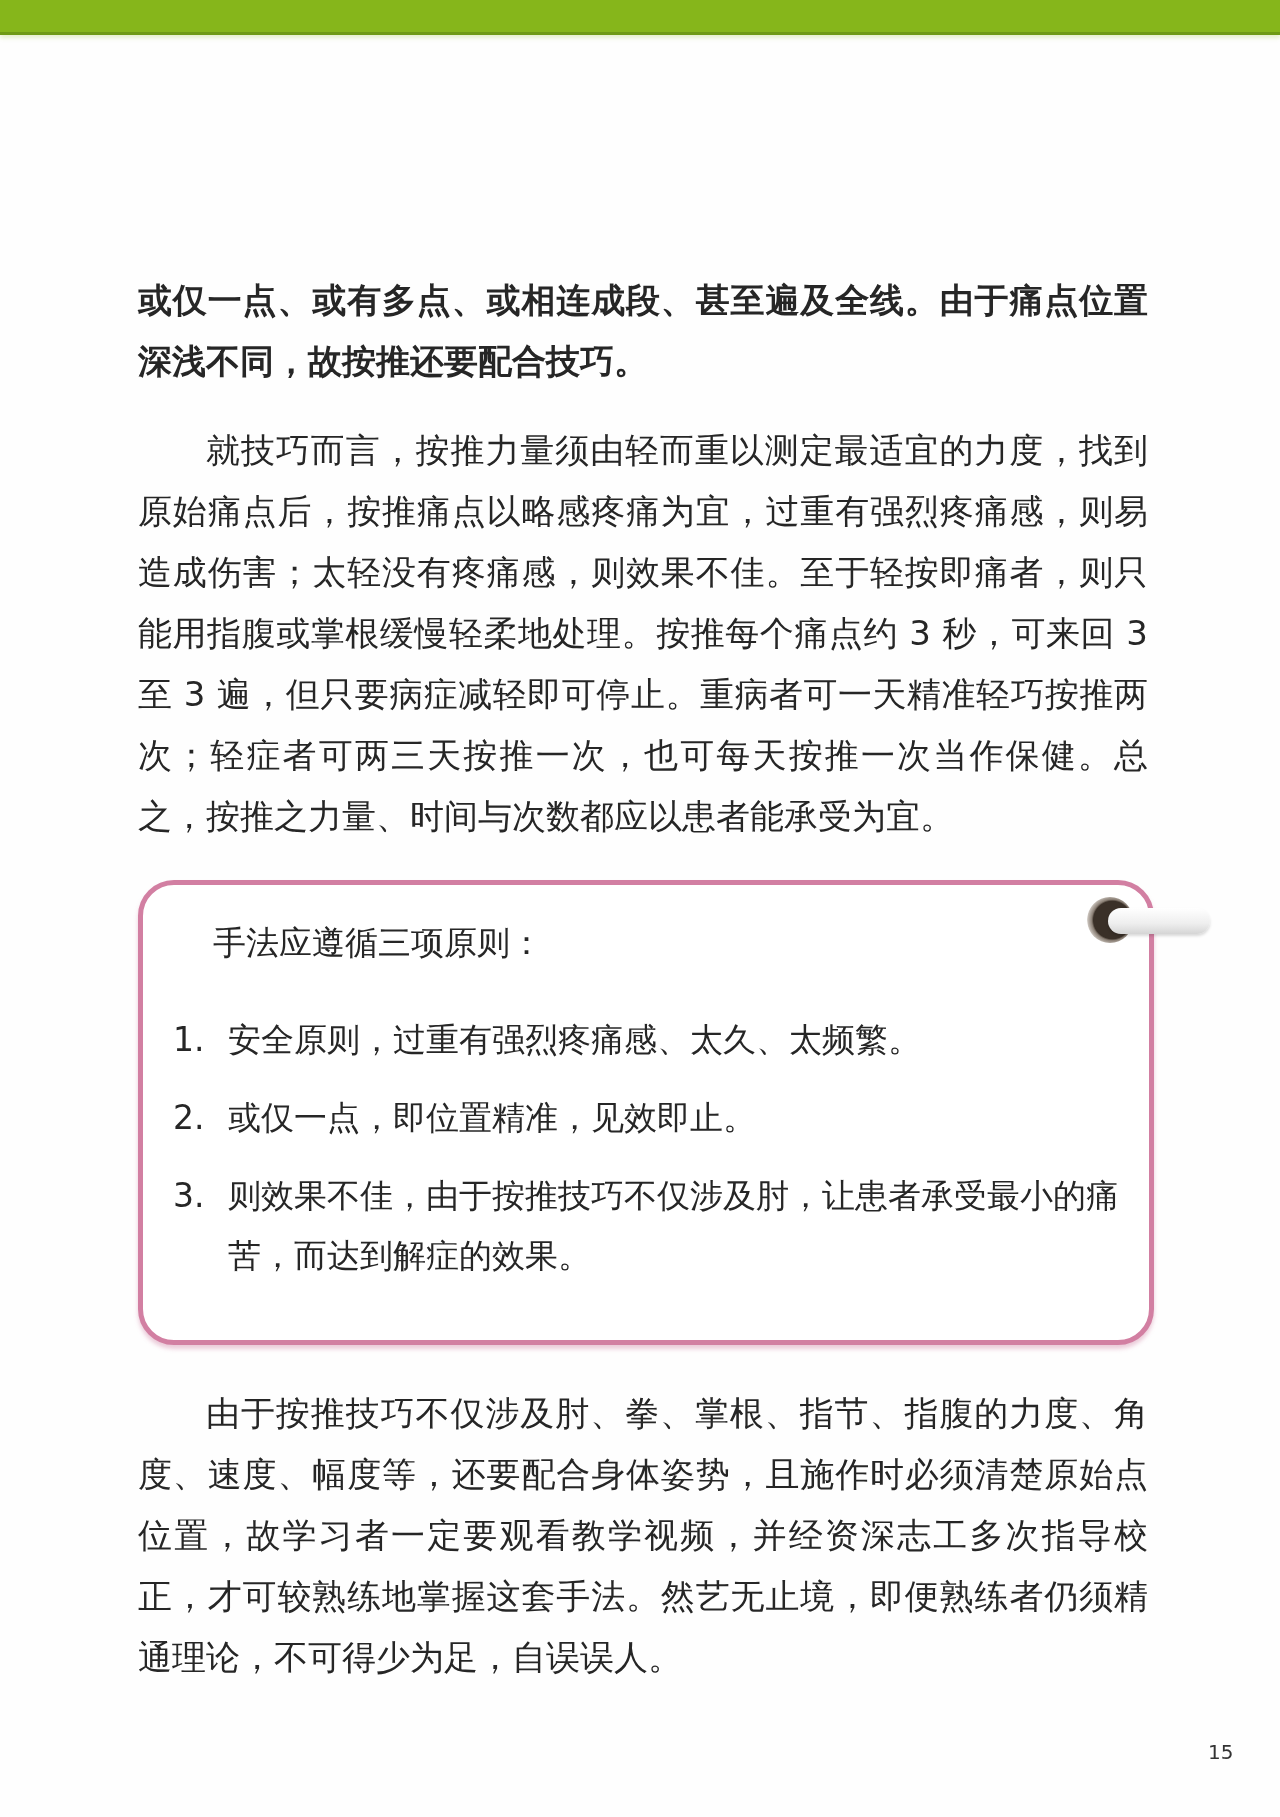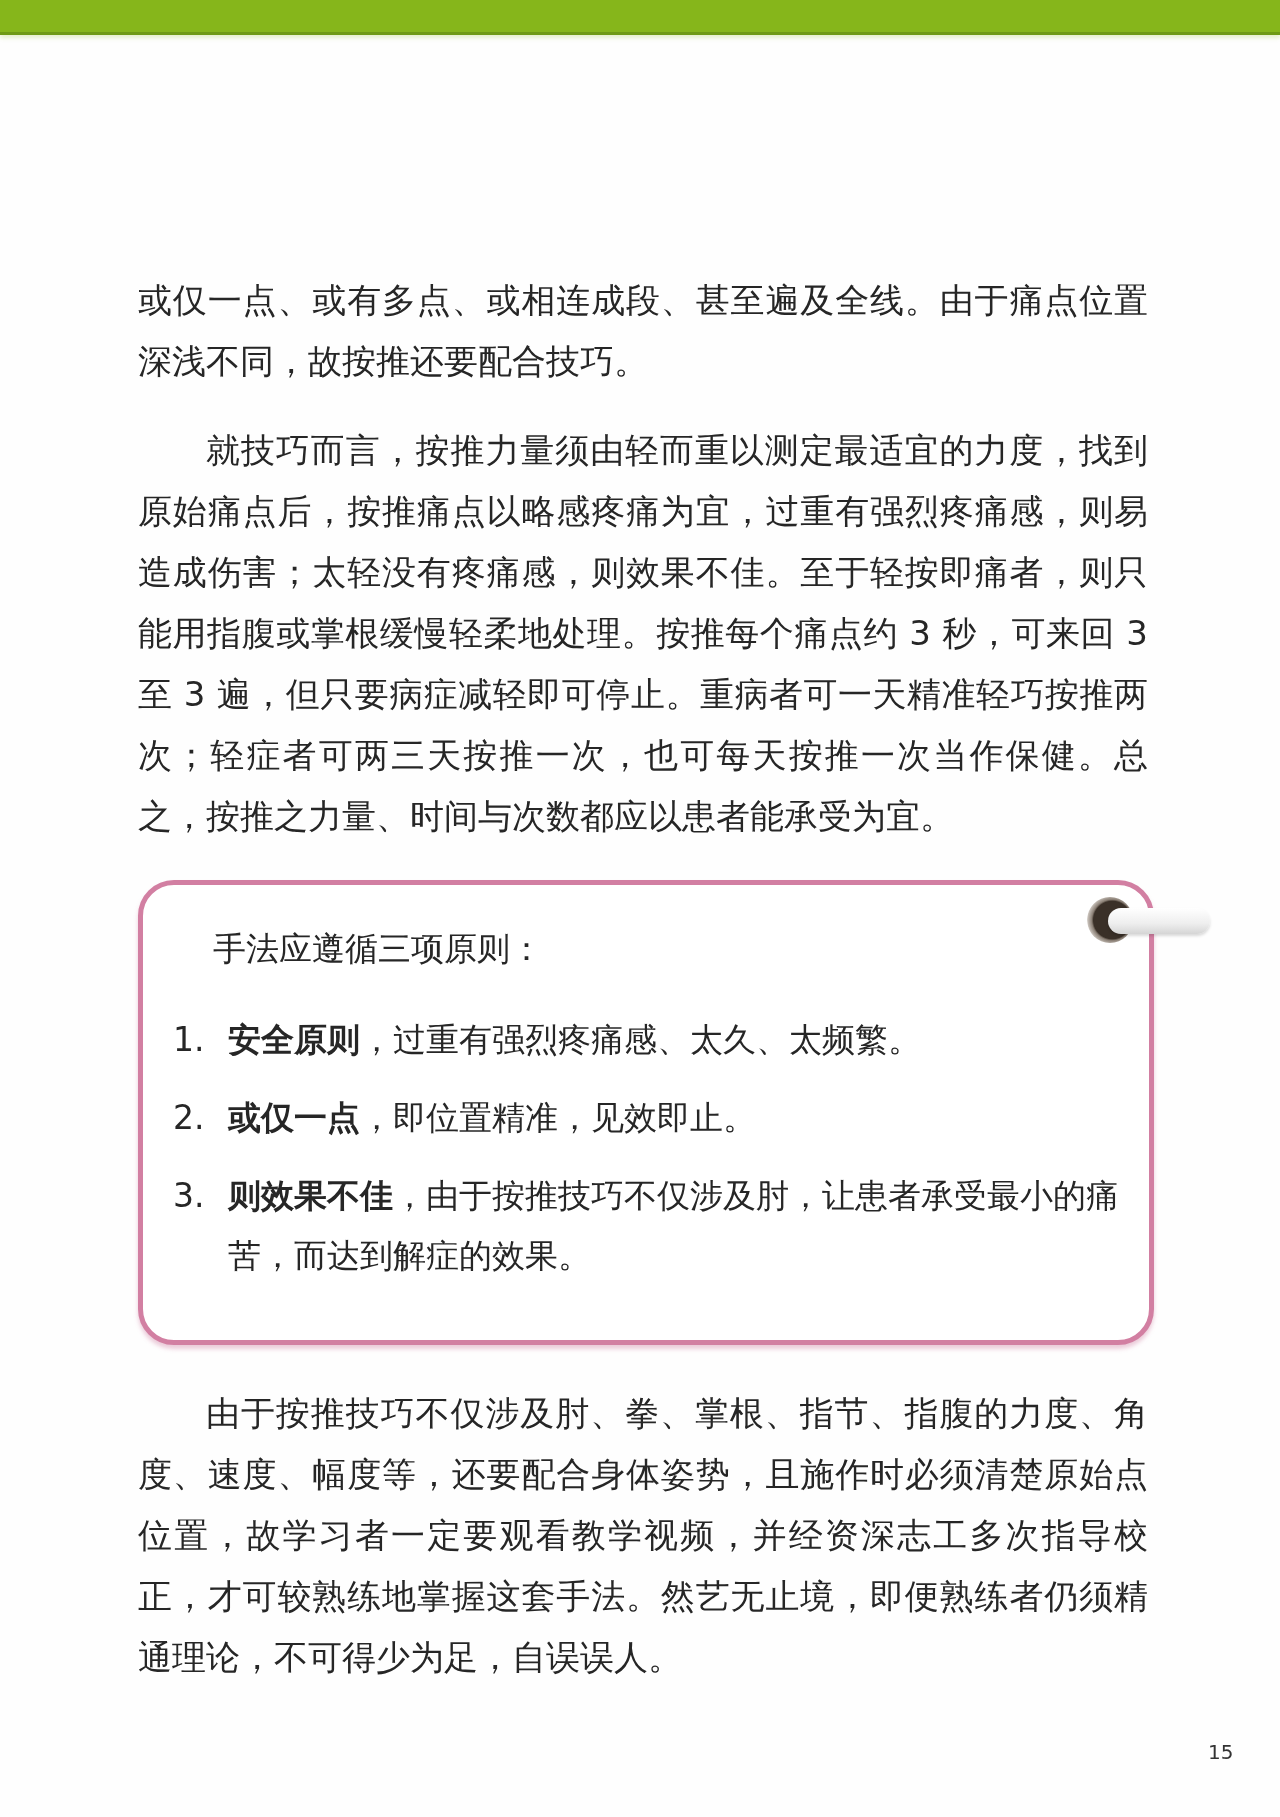--- a/index.html
+++ b/index.html
@@ -15,44 +15,44 @@
     border-bottom: 3px solid #6f9a16;
     box-shadow: 0 3px 4px rgba(160,200,60,0.25);
   }
   .para {
     position: absolute; left: 138px; width: 1010px;
     font-size: 34px; line-height: 61px; letter-spacing: 0px;
     text-align: justify;
     margin: 0;
   }
   .para.indent { text-indent: 68px; }
-  #p1 { top: 270px; }
+  #p1 { top: 270px; font-weight: bold; }
   #p2 { top: 420px; }
   #p3 { top: 1383px; font-family: Liberation Serif, serif; }
 
   .principles-box {
     position: absolute; left: 138px; top: 880px;
     width: 1006px; height: 455px;
     border: 5px solid #d27fa2;
     border-radius: 36px;
     box-shadow: 0 4px 4px rgba(200,110,150,0.35);
     background: #ffffff;
   }
   .box-intro {
-    position: absolute; left: 70px; top: 42px;
+    position: absolute; left: 70px; top: 36px;
     font-size: 33px; line-height: 44px; margin: 0;
   }
   .principle {
     position: absolute; left: 30px; width: 960px;
     font-size: 33px; line-height: 60px; margin: 0;
     display: flex;
   }
   .principle .num { width: 55px; flex: none; }
   .principle .body { flex: 1; }
-  .principle .term { font-weight: bold; margin-top: 32px; }
+  .principle .term { font-weight: normal; margin-top: 32px; }
   #pr1 { top: 125px; }
   #pr2 { top: 203px; }
   #pr3 { top: 281px; }
 
   .binder-ring {
     position: absolute; left: 1087px; top: 897px;
     width: 46px; height: 46px; border-radius: 50%;
     background: radial-gradient(circle at 55% 50%, #3a3028 0 55%, #8a7f75 60%, #c9c2bb 72%, transparent 76%);
   }
   .binder-tab {

